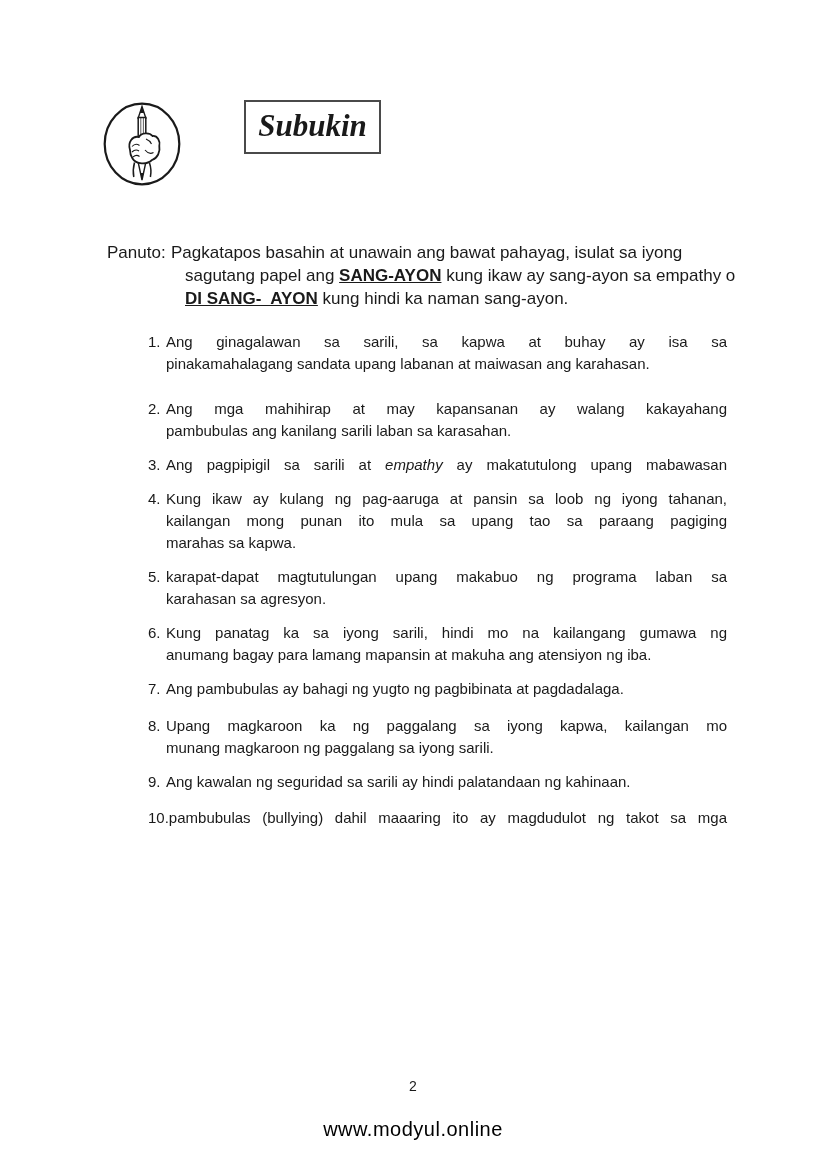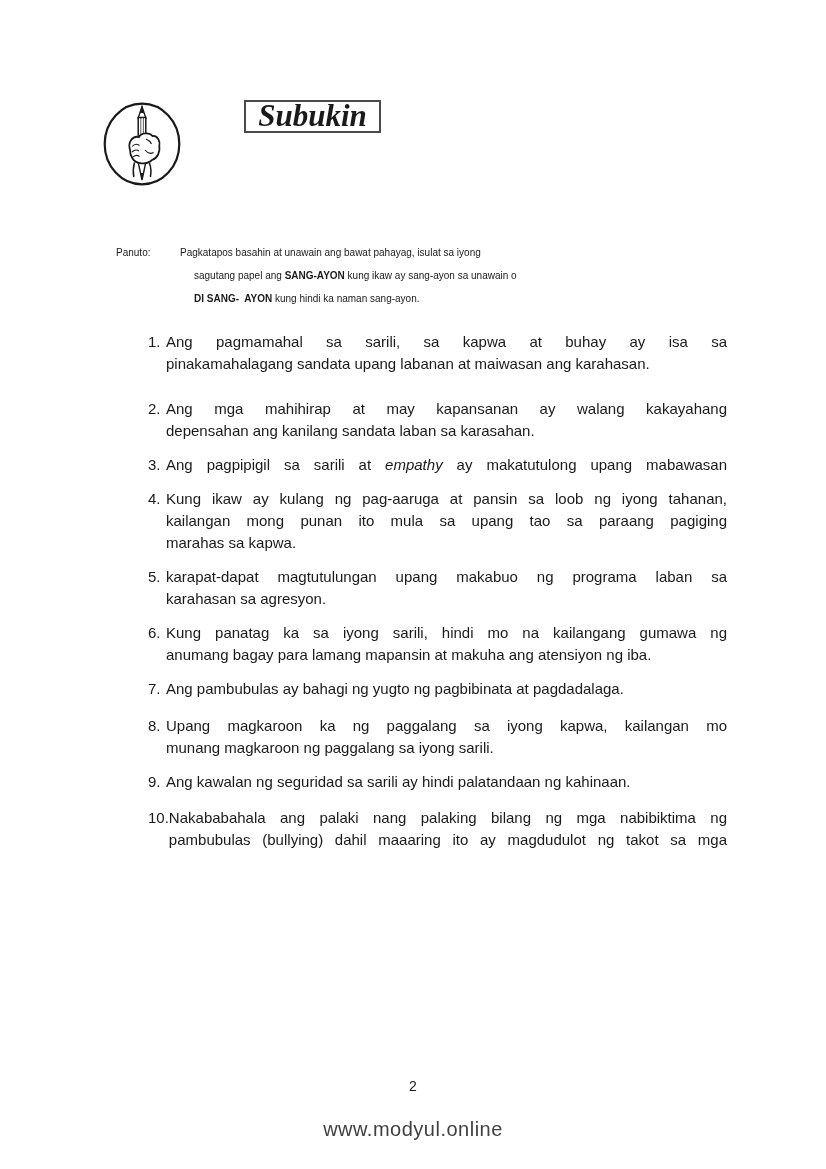--- a/index.html
+++ b/index.html
@@ -11,42 +11,42 @@
     color:#1a1a1a;
     overflow:hidden;
   }
   
   .logo {
     position:absolute; left:103px; top:102px;
     width:78px; height:84px;
   }
   .title-box {
     position:absolute; left:244px; top:100px;
-    width:137px; height:33px;
+    width:137px; height:54px;
     border:2px solid #4a4a4a;
     box-sizing:border-box;
     display:flex; align-items:center; justify-content:center;
     background:#ffffff;
   }
   .title-text {
     font-family:"Liberation Serif", serif;
     font-weight:bold; font-style:italic;
     font-size:31px; line-height:1;
     padding-bottom:3px;
   }
   
   .instruction {
-    position:absolute; left:116px; top:241px; width:640px;
-    font-size:10px; line-height:23px;
+    position:absolute; left:107px; top:241px; width:640px;
+    font-size:17px; line-height:23px;
   }
   .instr-label { position:absolute; left:0; top:0; }
   .instr-lines { margin-left:64px; }
   .instr-line { white-space:pre-wrap; }
   .instr-line.indent { padding-left:14px; }
-  .b { font-weight:bold; }
+  .b { font-weight:bold;text-decoration:underline; }
   .i { font-style:italic; }
   
   .items {
     position:absolute; left:148px; top:331px; width:579px;
     font-size:15px; line-height:22px;
   }
   .item { display:flex; margin-bottom:12px; }
   .item:nth-child(1) { margin-bottom:23px; }
   .item:nth-child(7) { margin-bottom:15px; }
   .item:nth-child(9) { margin-bottom:14px; }
@@ -97,38 +97,38 @@
   </div>
 
   <div class="title-box" style="border-color: rgb(74, 74, 74);">
     <span class="title-text">Subukin</span>
   </div>
 
   <div class="instruction">
     <span class="instr-label">Panuto:</span>
     <div class="instr-lines" id="instr-lines">
         <div class="instr-line"><span>Pagkatapos basahin at unawain ang bawat pahayag, isulat sa iyong</span></div>
-        <div class="instr-line indent"><span>sagutang papel ang </span><span class="b">SANG-AYON</span><span> kung ikaw ay sang-ayon sa unawain o</span></div>
+        <div class="instr-line indent"><span>sagutang papel ang </span><span class="b">SANG-AYON</span><span> kung ikaw ay sang-ayon sa empathy o</span></div>
         <div class="instr-line indent"><span class="b">DI SANG-  AYON</span><span> kung hindi ka naman sang-ayon.</span></div>
       </div>
   </div>
 
   <div class="items" id="items">
       <div class="item">
         <div class="num">1.</div>
         <div class="txt">
-          <div class="line just"><span>Ang pagmamahal sa sarili, sa kapwa at buhay ay isa sa</span></div>
+          <div class="line just"><span>Ang ginagalawan sa sarili, sa kapwa at buhay ay isa sa</span></div>
           <div class="line"><span>pinakamahalagang sandata upang labanan at maiwasan ang karahasan.</span></div>
         </div>
       </div>
       <div class="item">
         <div class="num">2.</div>
         <div class="txt">
           <div class="line just"><span>Ang mga mahihirap at may kapansanan ay walang kakayahang</span></div>
-          <div class="line"><span>depensahan ang kanilang sandata laban sa karasahan.</span></div>
+          <div class="line"><span>pambubulas ang kanilang sarili laban sa karasahan.</span></div>
         </div>
       </div>
       <div class="item">
         <div class="num">3.</div>
         <div class="txt">
           <div class="line just"><span>Ang pagpipigil sa sarili at </span><span class="i">empathy</span><span> ay makatutulong upang mabawasan</span></div>
         </div>
       </div>
       <div class="item">
         <div class="num">4.</div>
@@ -167,22 +167,21 @@
       </div>
       <div class="item">
         <div class="num">9.</div>
         <div class="txt">
           <div class="line"><span>Ang kawalan ng seguridad sa sarili ay hindi palatandaan ng kahinaan.</span></div>
         </div>
       </div>
       <div class="item">
         <div class="num">10.</div>
         <div class="txt">
-          <div class="line just"><span>Nakababahala ang palaki nang palaking bilang ng mga nabibiktima ng</span></div>
           <div class="line just"><span>pambubulas (bullying) dahil maaaring ito ay magdudulot ng takot sa mga</span></div>
         </div>
       </div>
     </div>
 
   <div class="page-number">2</div>
-  <div class="watermark" id="watermark" style="color: #404040;">www.modyul.online</div>
+  <div class="watermark" id="watermark" style="color: #000000;">www.modyul.online</div>
 
 </div>
 
 </body></html>

